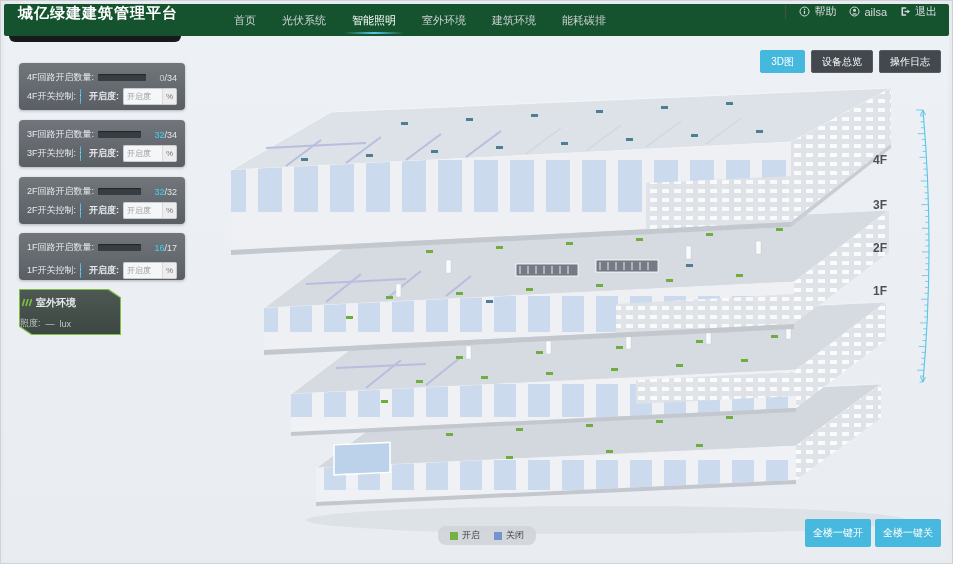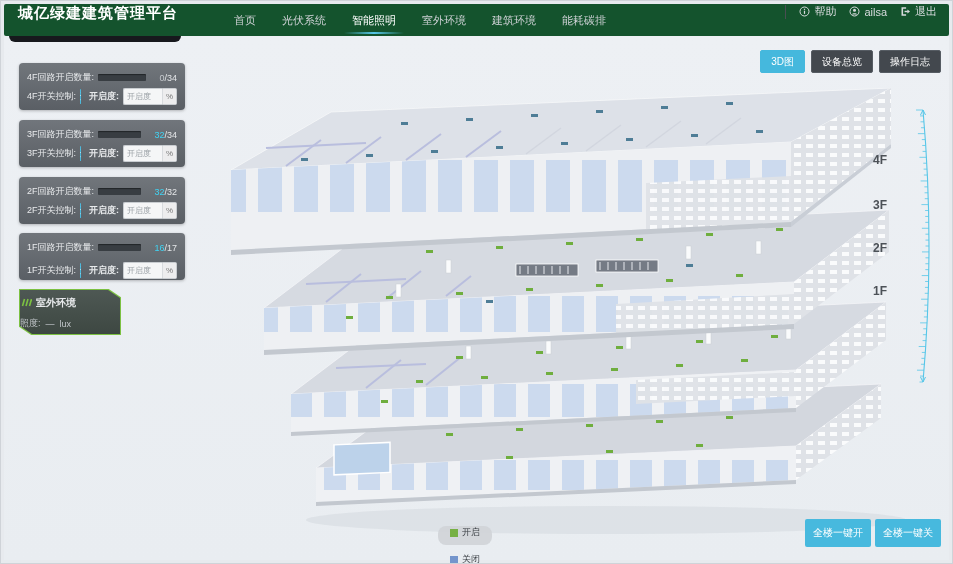--- a/index.html
+++ b/index.html
@@ -62,21 +62,21 @@
     width:100%;height:100%;box-sizing:border-box;padding:6px 0;
     clip-path:polygon(0 0,88% 0,100% 18%,100% 100%,12% 100%,0 82%);
     background:linear-gradient(180deg,rgba(74,79,85,.92),rgba(56,61,66,.92));color:#e8eaec;
   }
   .outdoor-title{display:flex;align-items:center;gap:4px;font-size:10px;font-weight:bold;}
   .outdoor-row{display:flex;align-items:center;gap:5px;margin-top:7px;font-size:9px;color:#c3c7cb;}
   
   .floor-label{position:absolute;font-size:12px;font-weight:bold;color:#4c5157;z-index:15;}
   .ruler{position:absolute;right:6px;top:68px;z-index:15;}
   
-  .legend{position:absolute;left:434px;bottom:15px;height:19px;background:rgba(208,212,216,.92);border-radius:8px;display:flex;align-items:center;gap:14px;padding:0 12px;z-index:20;flex-direction:column;}
+  .legend{position:absolute;left:434px;bottom:15px;height:19px;background:rgba(208,212,216,.92);border-radius:8px;display:flex;align-items:center;gap:14px;padding:0 12px;z-index:20;}
   .legend-item{display:flex;align-items:center;gap:4px;font-size:9px;color:#3c4146;}
   .legend-sq{width:8px;height:8px;display:inline-block;}
   
   .bulk{position:absolute;right:8px;bottom:13px;display:flex;gap:4px;z-index:20;}
   .bulk-btn{height:28px;padding:0 8px;background:#47b9de;color:#fff;font-size:10px;border-radius:2px;display:flex;align-items:center;cursor:pointer;}
   
   .building{position:absolute;left:212px;top:52px;z-index:5;}
 </style>
 </head>
 <body>

